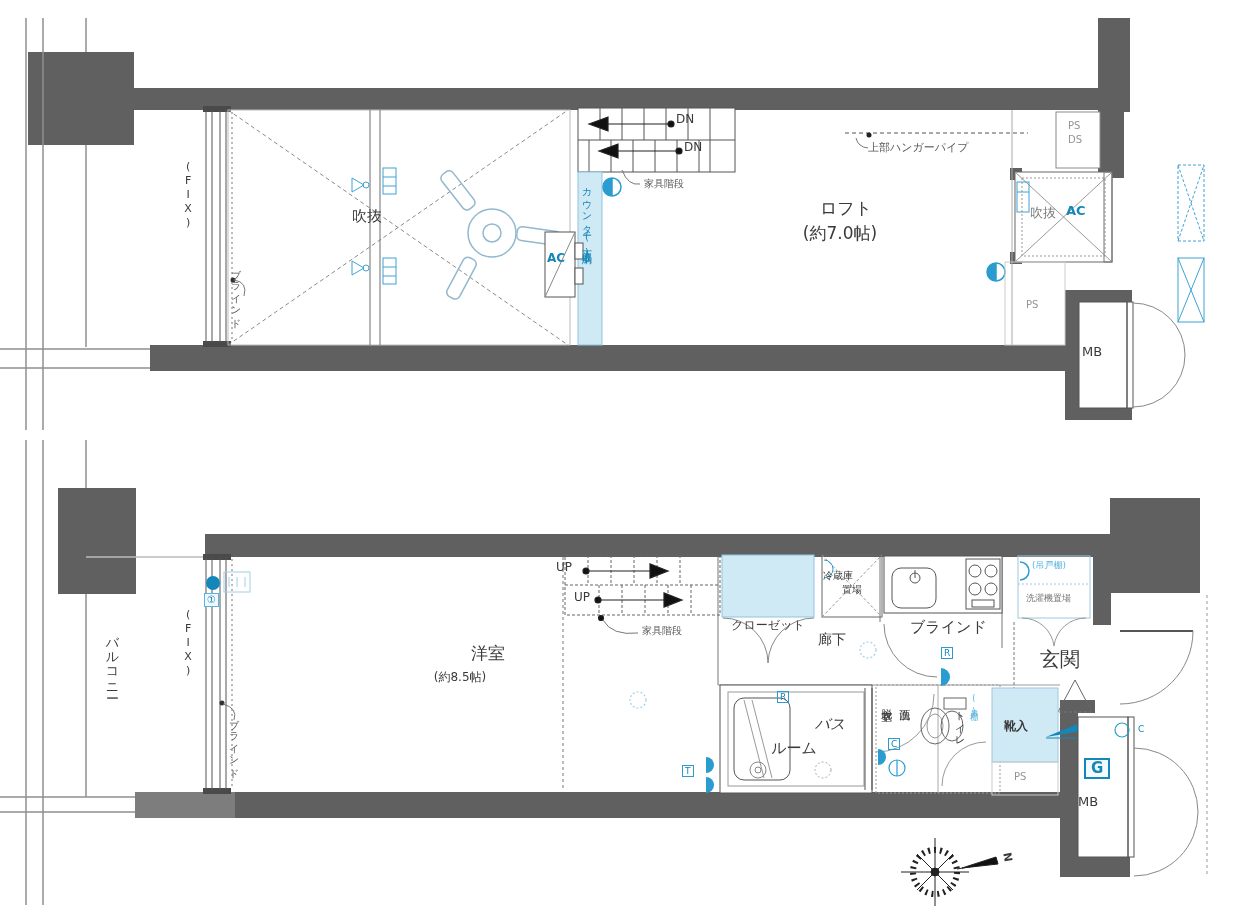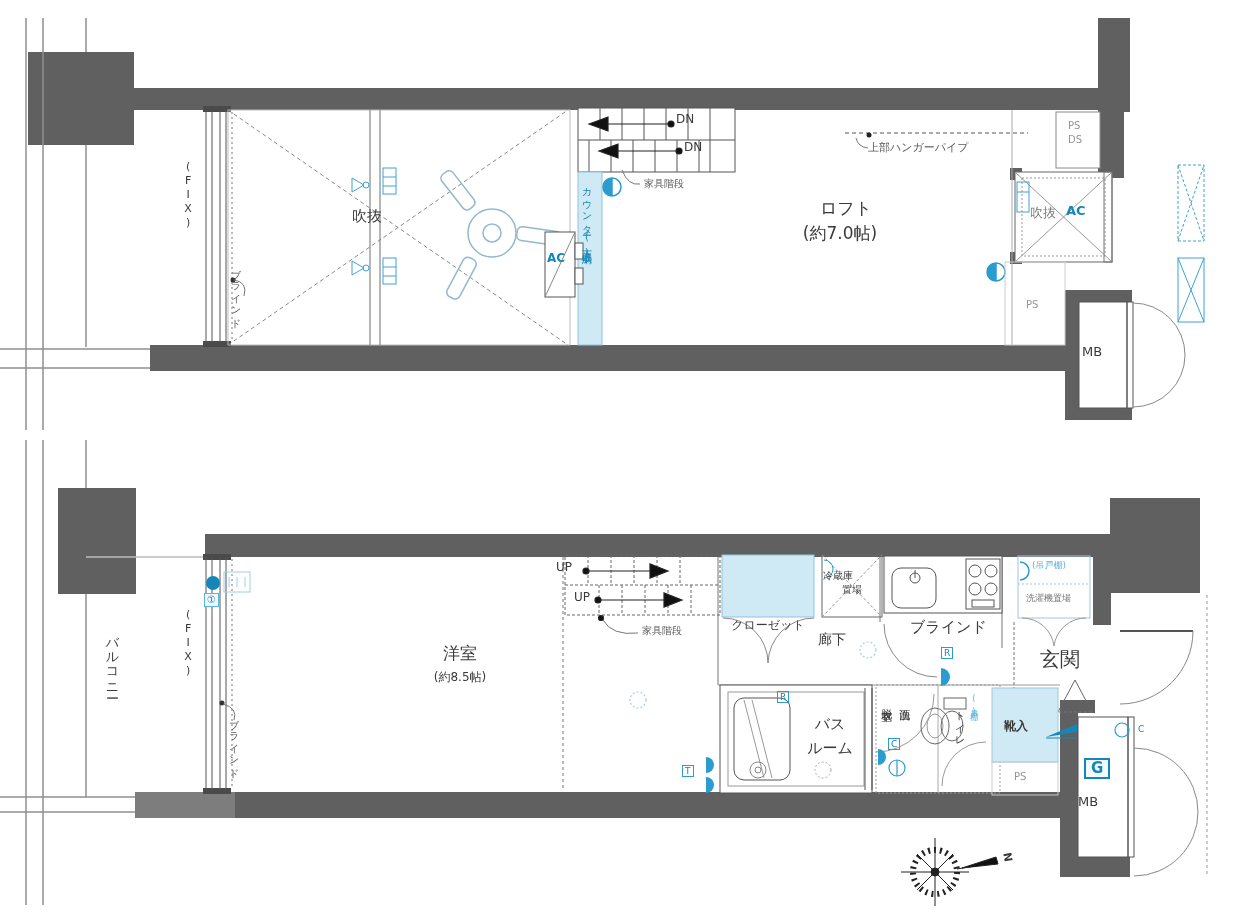--- a/index.html
+++ b/index.html
@@ -354,35 +354,35 @@
 <div class="lbl gray sm" style="left:1068px;top:134px;">DS</div>
 <div class="lbl" style="left:1030px;top:206px;font-size:13px;color:#777;">吹抜</div>
 <div class="lbl blue" style="left:1066px;top:204px;font-size:13px;">AC</div>
 <div class="lbl gray sm" style="left:1026px;top:299px;">PS</div>
 <div class="lbl" style="left:1082px;top:345px;font-size:13px;">MB</div>
 
 <div class="lbl v" style="left:104px;top:628px;font-size:13px;">バルコニー</div>
 <div class="lbl v" style="left:181px;top:608px;font-size:11px;">(FIX)</div>
 <div class="lbl v sm dim" style="left:228px;top:712px;">ブラインド</div>
 <div class="lbl boxed" style="left:204px;top:593px;font-size:10px;color:#1586b8;">①</div>
-<div class="lbl c" style="left:415px;top:644px;width:90px;font-size:17px;">洋室</div>
+<div class="lbl c" style="left:415px;top:644px;width:90px;font-size:17px;text-align:right;">洋室</div>
 <div class="lbl c" style="left:398px;top:671px;width:124px;font-size:12px;">(約8.5帖)</div>
 <div class="lbl" style="left:556px;top:561px;font-size:12px;">UP</div>
 <div class="lbl" style="left:574px;top:591px;font-size:12px;">UP</div>
 <div class="lbl sm dim" style="left:642px;top:625px;">家具階段</div>
 <div class="lbl c" style="left:724px;top:592px;width:88px;font-size:12px;margin-top:27px;">クローゼット</div>
 <div class="lbl c sm" style="left:810px;top:570px;width:56px;">冷蔵庫</div>
 <div class="lbl c sm" style="left:824px;top:584px;width:56px;">置場</div>
 <div class="lbl" style="left:910px;top:619px;font-size:15px;">ブラインド</div>
 <div class="lbl xs" style="left:1032px;top:560px;color:#57b4de;">(吊戸棚)</div>
 <div class="lbl xs" style="left:1026px;top:593px;color:#777;">洗濯機置場</div>
 <div class="lbl" style="left:818px;top:631px;font-size:14px;">廊下</div>
 <div class="lbl" style="left:1040px;top:648px;font-size:20px;">玄関</div>
-<div class="lbl c" style="left:800px;top:716px;width:60px;font-size:15px;">バス</div>
-<div class="lbl c" style="left:796px;top:740px;width:68px;font-size:15px;">ルーム</div>
+<div class="lbl c" style="left:800px;top:716px;width:60px;font-size:15px;font-style:italic;">バス</div>
+<div class="lbl c" style="left:760px;top:740px;width:68px;font-size:15px;">ルーム</div>
 <div class="lbl v" style="left:879px;top:700px;font-size:11px;">脱衣室</div>
 <div class="lbl v" style="left:897px;top:700px;font-size:11px;">洗面</div>
 <div class="lbl v sm" style="left:954px;top:704px;">トイレ</div>
 <div class="lbl v" style="left:969px;top:694px;font-size:8px;color:#57b4de;">(吊戸棚)</div>
 <div class="lbl" style="left:1004px;top:720px;font-size:12px;font-weight:bold;">靴入</div>
 <div class="lbl gray sm" style="left:1014px;top:771px;">PS</div>
 <div class="lbl gbox" style="left:1084px;top:758px;font-size:15px;color:#1586b8;">G</div>
 <div class="lbl" style="left:1078px;top:795px;font-size:13px;">MB</div>
 <div class="lbl" style="left:1002px;top:851px;font-size:11px;font-weight:bold;transform:rotate(80deg);">N</div>
 <div class="lbl" style="left:777px;top:691px;font-size:9px;color:#1586b8;border:1px solid #2a9cd0;padding:0 2px;">R</div>

